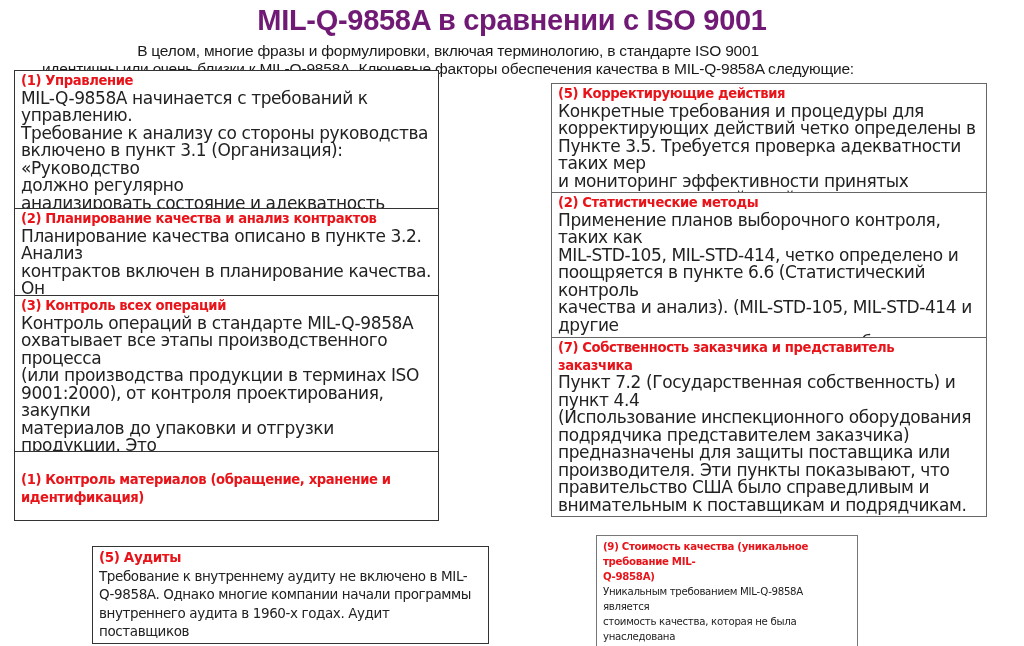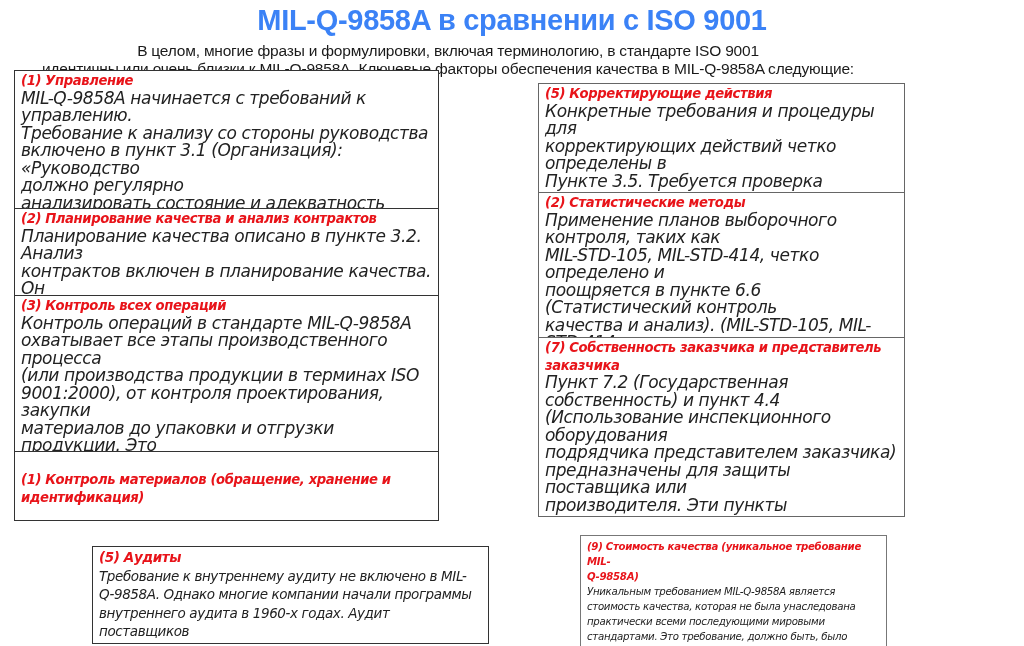--- a/index.html
+++ b/index.html
@@ -5,52 +5,52 @@
     html, body { margin: 0; padding: 0; }
     body {
       width: 1024px; height: 646px; overflow: hidden; position: relative;
       background: #ffffff;
       font-family: "Liberation Sans", "DejaVu Sans", sans-serif;
       color: #1a1a1a;
     }
     .title {
       position: absolute; left: 0; top: 4px; width: 1024px;
       text-align: center; font-size: 29px; font-weight: bold;
-      color: #3b82f6; letter-spacing: -0.3px;
+      color: #701a75; letter-spacing: -0.3px;
       font-family: "Liberation Sans", sans-serif;
     }
     .intro {
       position: absolute; left: 0; width: 896px; text-align: center;
       font-size: 15.5px; color: #1a1a1a; white-space: nowrap;
       font-family: "Liberation Sans", sans-serif; letter-spacing: -0.2px;
     }
     .intro.l1 { top: 42px; }
     .intro.l2 { top: 60px; }
     .box {
       position: absolute; background: #fff; border: 1.5px solid #333;
       box-sizing: border-box;
     }
     .sec {
       border-bottom: 1.5px solid #333; padding: 1px 6px 16px 6px;
-      box-sizing: border-box; overflow: hidden; font-style: italic;
+      box-sizing: border-box; overflow: hidden;
     }
     .sec:last-child { border-bottom: none; }
     .head {
       color: #e8141a; font-weight: bold; font-size: 13.2px; line-height: 17.5px;
       font-family: "DejaVu Sans", sans-serif; letter-spacing: -0.4px;
     }
     .body {
       font-size: 17px; line-height: 17.5px; color: #222;
       font-family: "DejaVu Sans", sans-serif; letter-spacing: -0.4px;
       white-space: pre-line;
     }
     #box-left { left: 14px; top: 70px; width: 425px; height: 451px; }
-    #box-right { left: 538px; top: 83px; width: 367px; height: 434px; border-color: #666; }
+    #box-right { left: 551px; top: 83px; width: 436px; height: 434px; border-color: #666; }
     #box-8 { left: 92px; top: 546px; width: 397px; height: 98px; }
-    #box-9 { left: 580px; top: 535px; width: 307px; height: 111px; border-color: #777; border-bottom: none; }
+    #box-9 { left: 596px; top: 535px; width: 262px; height: 111px; border-color: #777; border-bottom: none; }
     #box-9 .head, #box-9 .body { font-size: 10.2px; line-height: 15px; letter-spacing: -0.3px; }
     #box-8 .head, #box-8 .body { font-size: 13.5px; line-height: 18.6px; }
   </style>
 </head>
 <body>
 
 <div class="title">MIL-Q-9858A в сравнении с ISO 9001</div>
 <div class="intro l1">В целом, многие фразы и формулировки, включая терминологию, в стандарте ISO 9001</div>
 <div class="intro l2">идентичны или очень близки к MIL-Q-9858A. Ключевые факторы обеспечения качества в MIL-Q-9858A следующие:</div>
 

